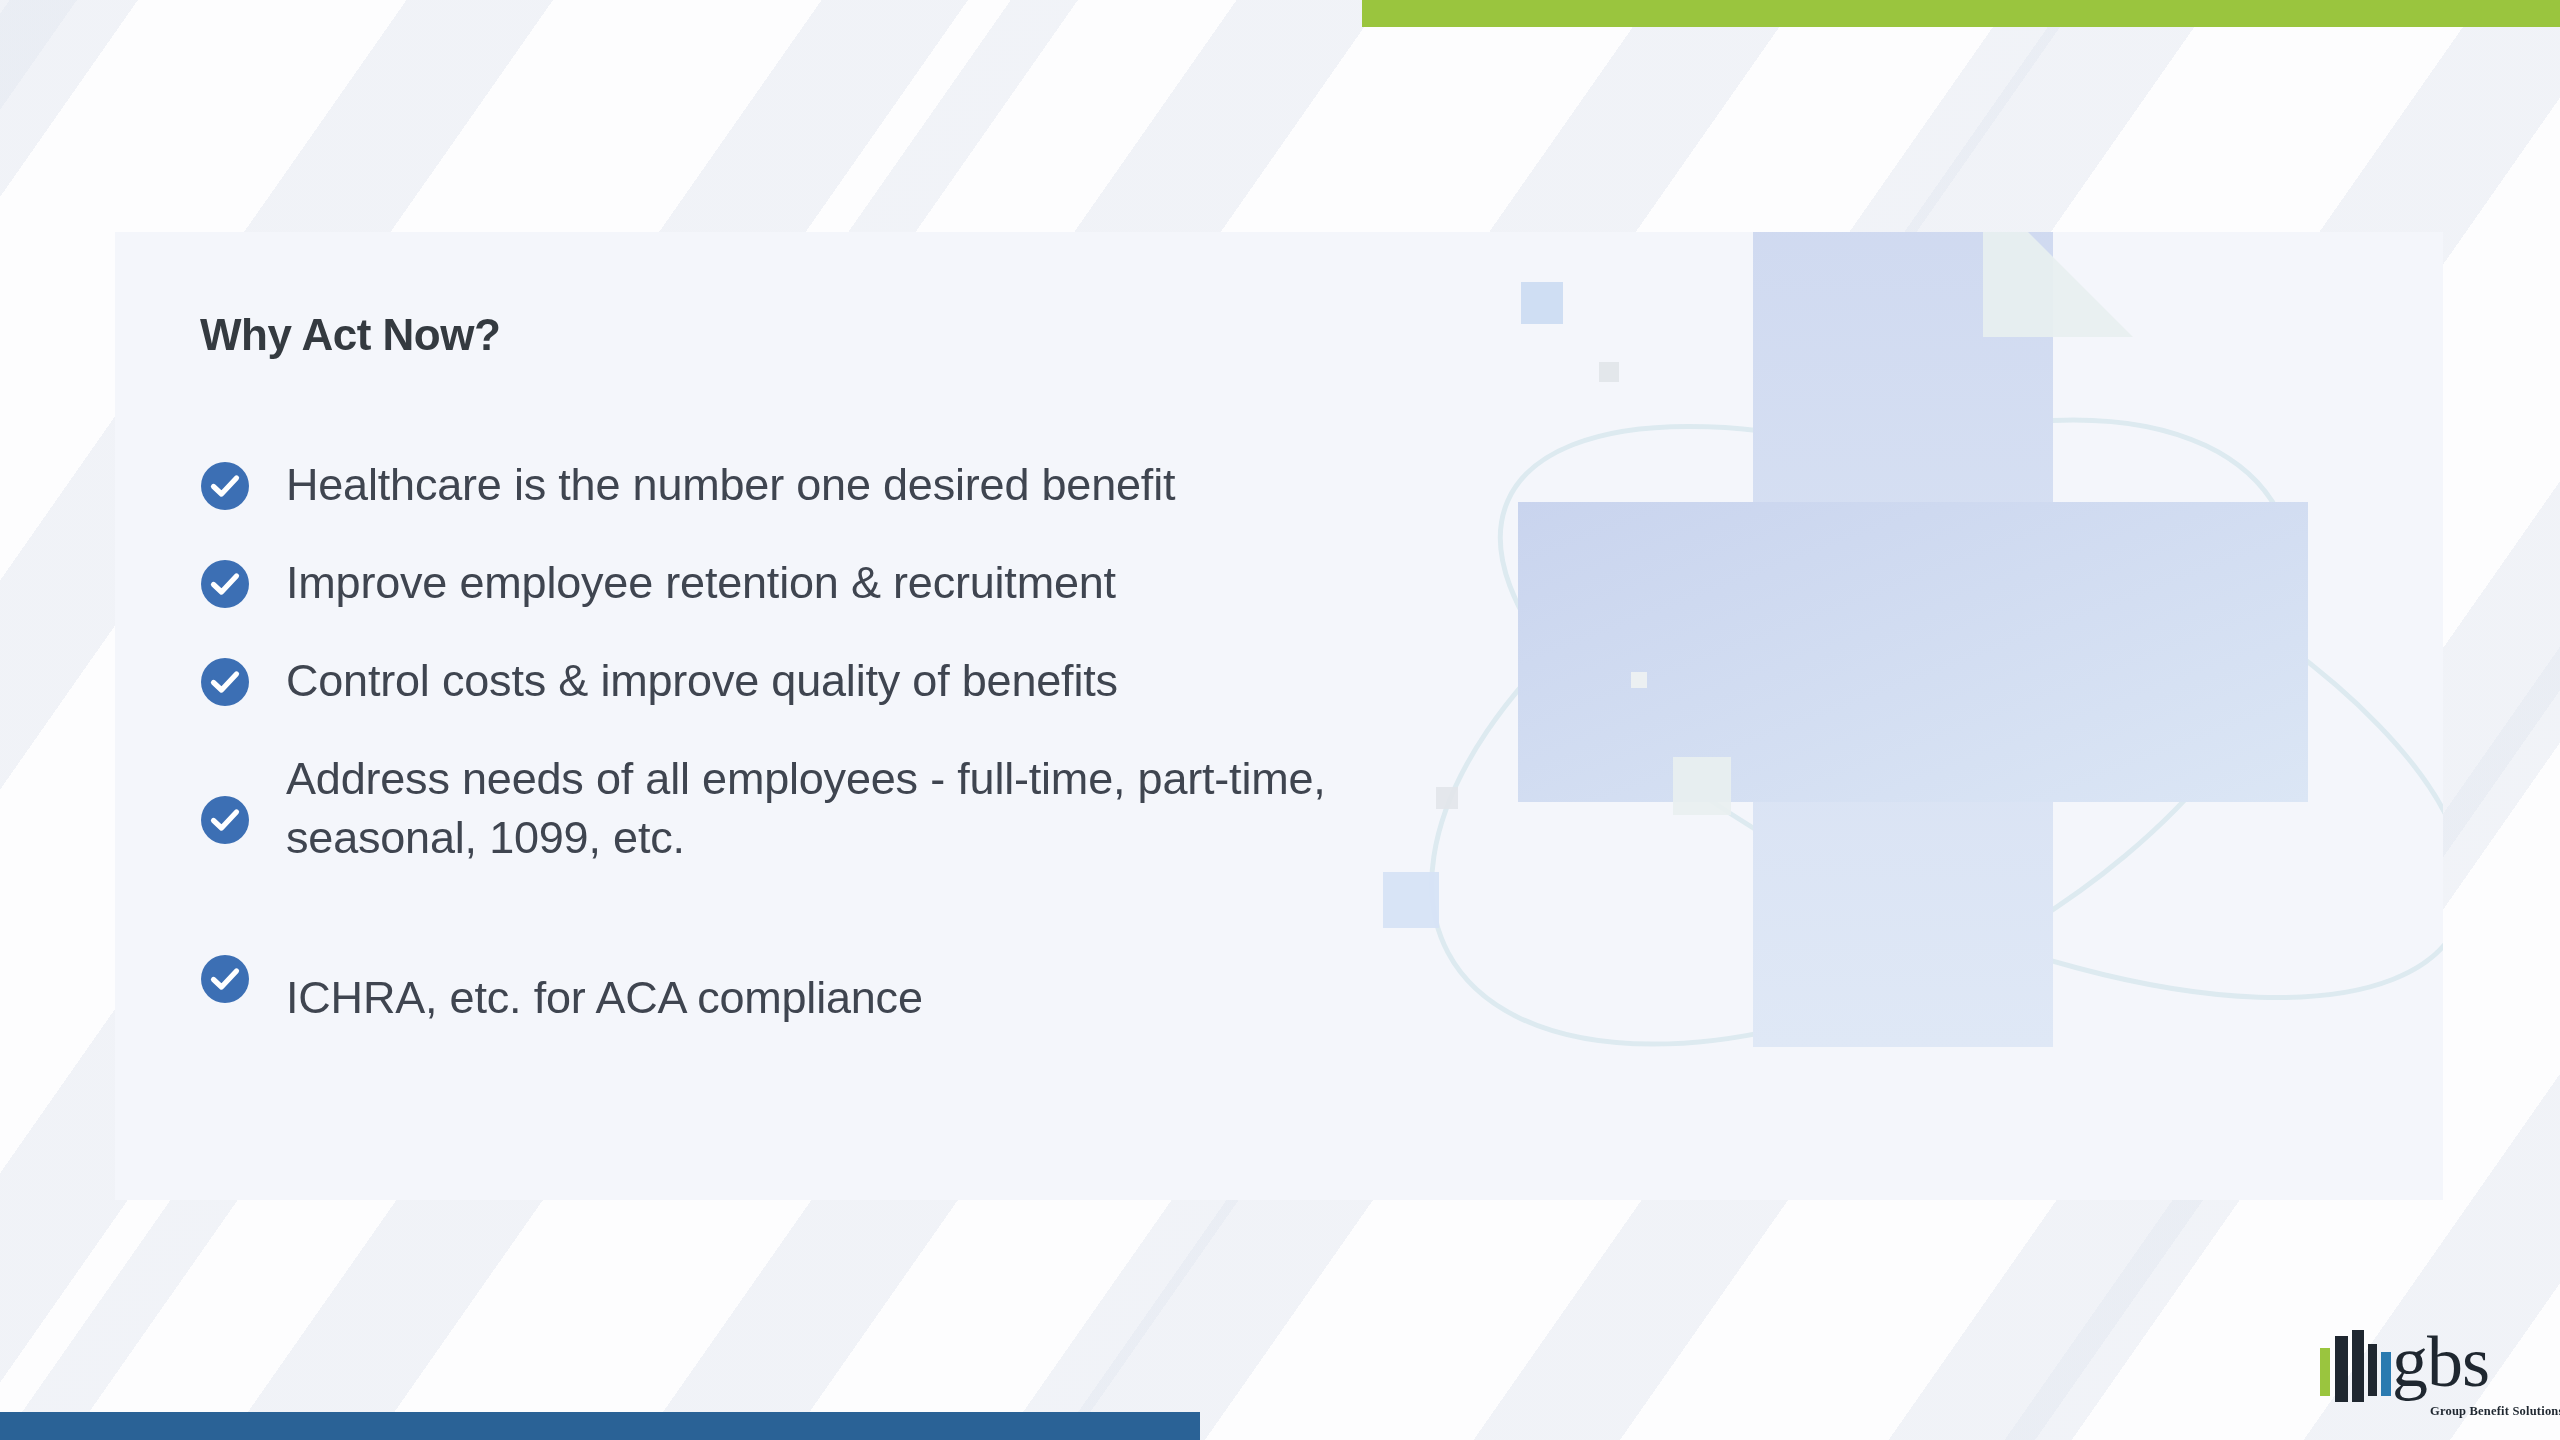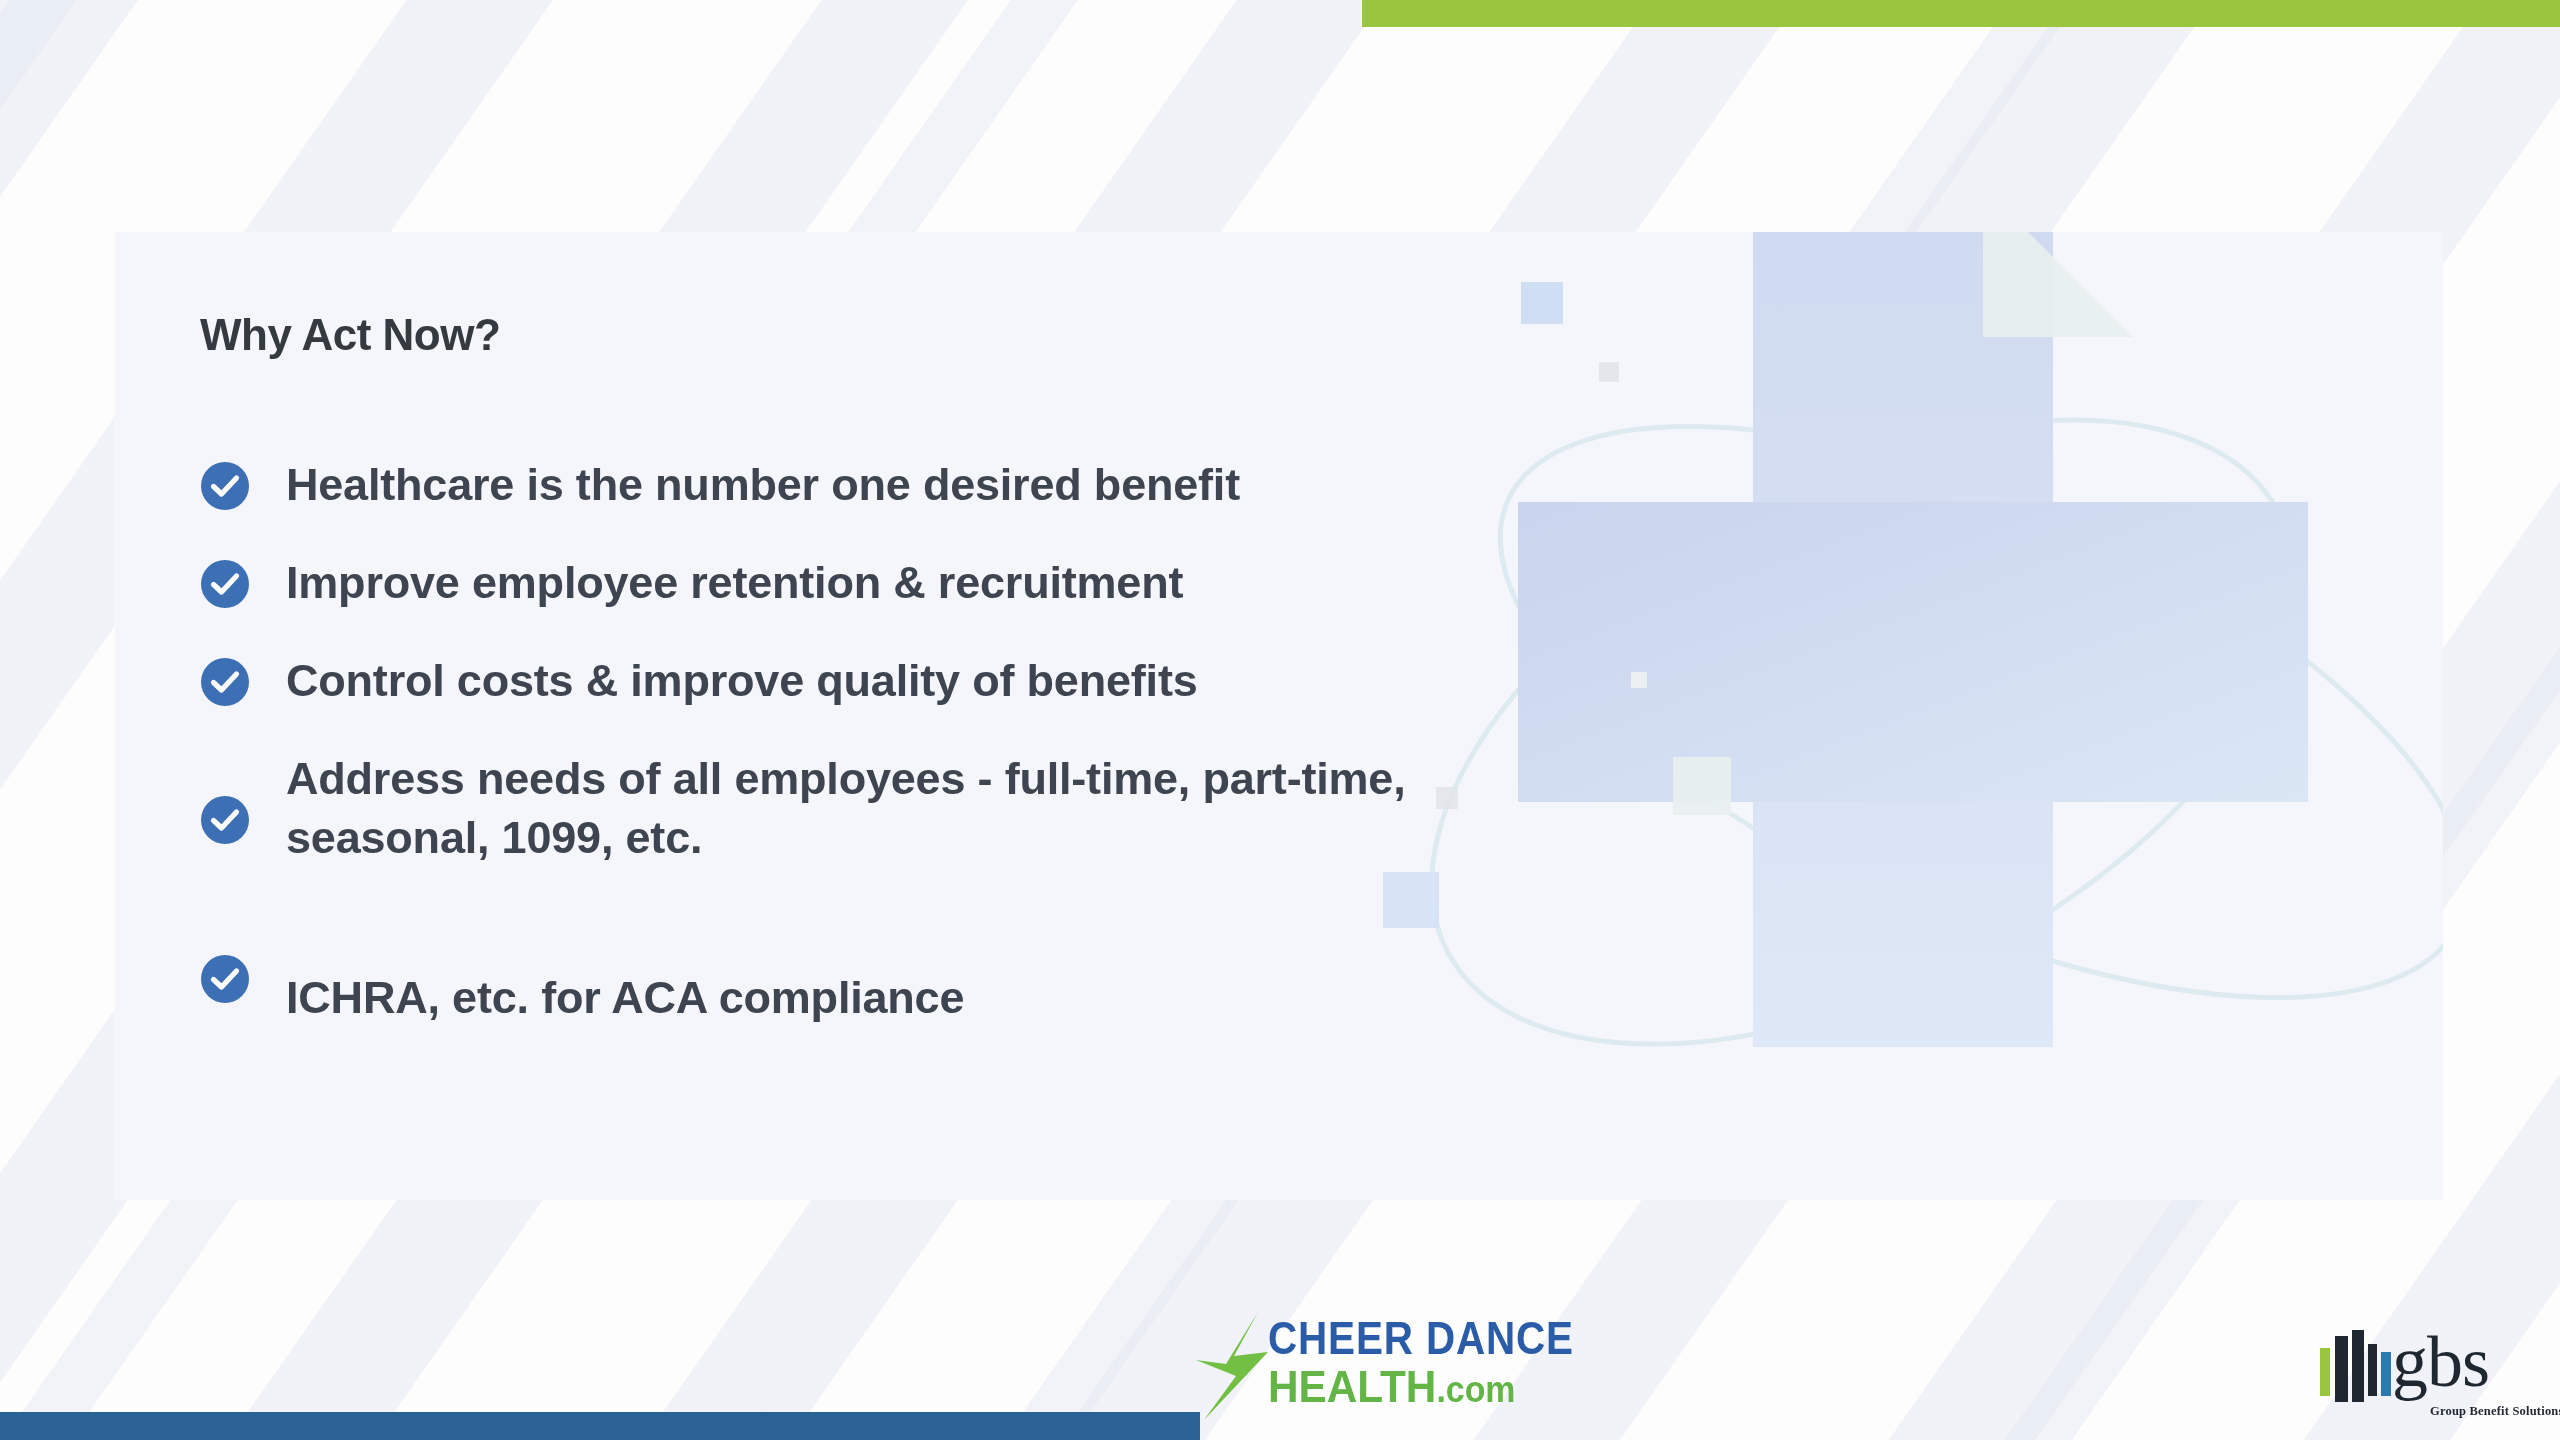--- a/index.html
+++ b/index.html
@@ -108,21 +108,20 @@
     position: absolute;
     left: 200px;
     top: 455px;
     width: 1400px;
   }
 
   .bullet-row {
     display: flex;
     align-items: flex-start;
     margin-bottom: 38px;
-    font-weight: bold;
   }
   .bullet-row.two-line {
     margin-bottom: 40px;
   }
 
   .check-icon {
     flex: 0 0 auto;
     width: 50px;
     height: 50px;
     margin-right: 36px;
@@ -324,31 +323,20 @@
         </svg>
       </span>
       <span class="bullet-text">
         <br>
         <span>ICHRA, etc. for ACA compliance</span>
       </span>
     </div>
 
   </div>
 
-  <div class="cdh-logo">
-    <span class="cdh-star">
-      <svg width="84" height="108" viewBox="0 0 84 108">
-        <polygon points="62,0 30,52 0,48 40,64 8,108 72,40 38,44" fill="#72bf44"></polygon>
-      </svg>
-    </span>
-    <div class="cdh-words">
-      <div class="cdh-line1">CHEER DANCE</div>
-      <div class="cdh-line2"><span>HEALTH</span><span class="cdh-com">.com</span></div>
-    </div>
-  </div>
 
   <div class="gbs-logo">
     <span class="gbs-bars">
       <svg width="78" height="78" viewBox="0 0 78 78">
         <rect x="2" y="18" width="10" height="48" fill="#9ac53e"></rect>
         <rect x="17" y="6" width="13" height="66" fill="#1f2730"></rect>
         <rect x="34" y="0" width="12" height="72" fill="#1f2730"></rect>
         <rect x="50" y="14" width="9" height="52" fill="#1f2730"></rect>
         <rect x="63" y="22" width="10" height="44" fill="#2a7ab0"></rect>
       </svg>

